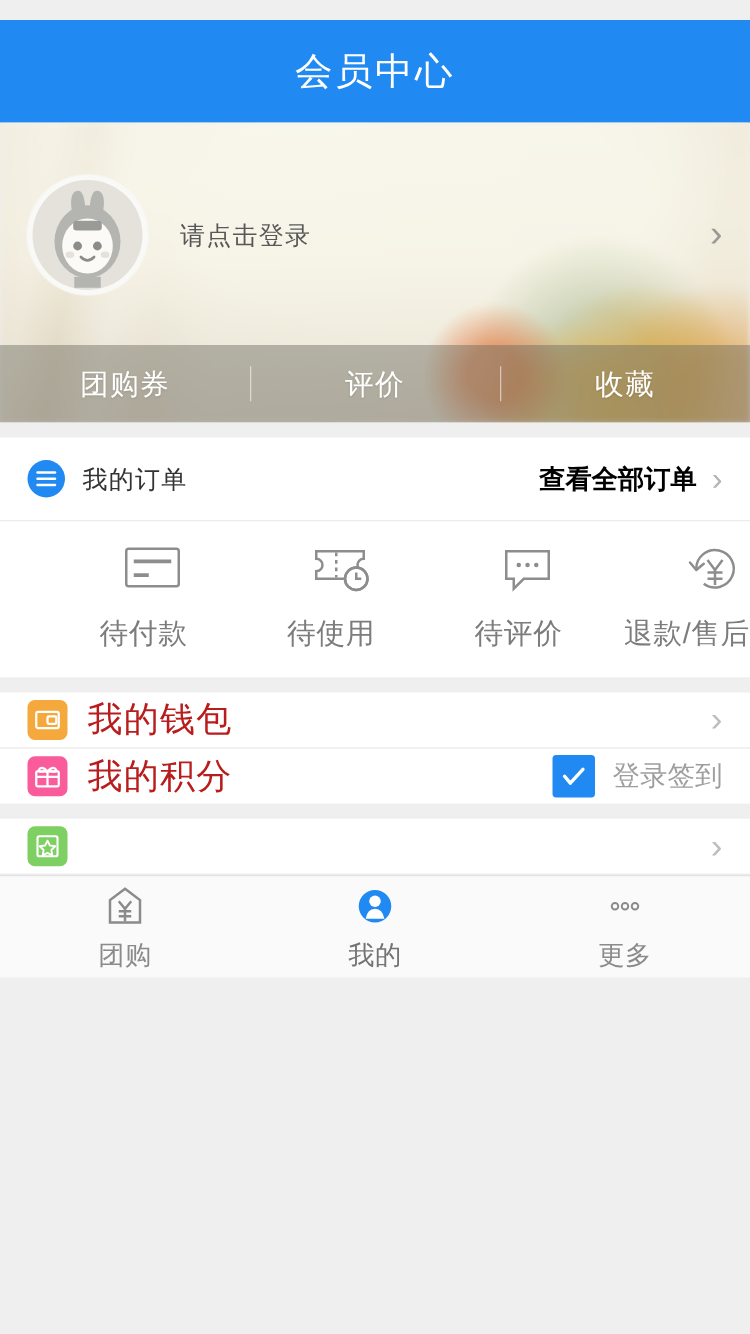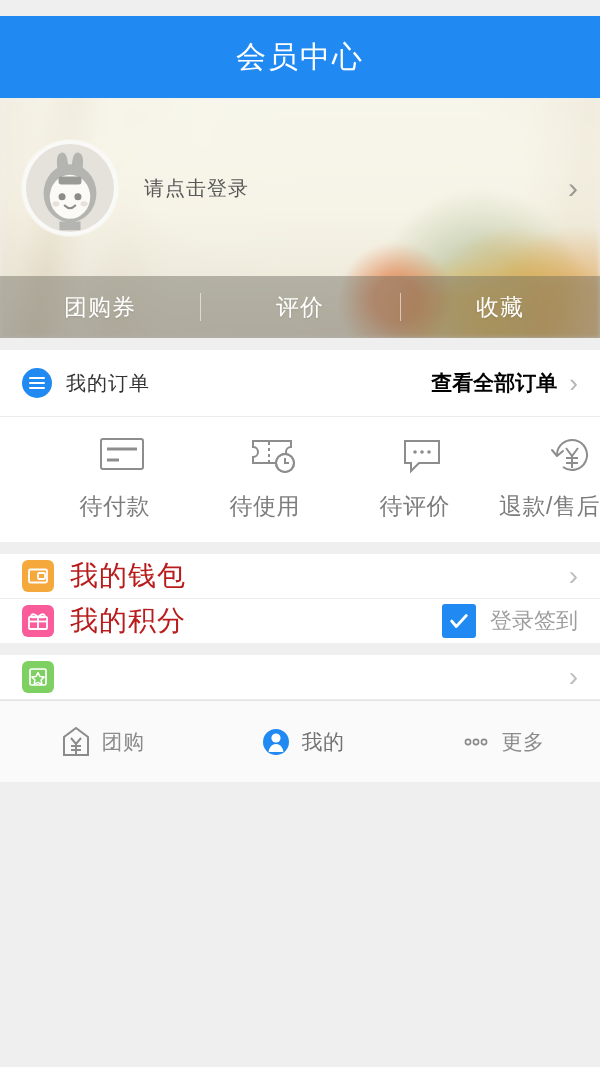--- a/index.html
+++ b/index.html
@@ -110,21 +110,21 @@
   .checkbox svg { width:22px; height:22px; }
   .checkin-label { margin-left:14px; font-size:22px; color:#9e9e9e; }
 
   .filler { flex:1; background:#efefef; }
 
   
   .tabbar {
     height:82px; background:#fafafa; border-top:1px solid #e2e2e2;
     display:flex; flex:none;
   }
-  .tab { flex:1; display:flex; flex-direction:row; align-items:center; justify-content:center; gap:6px; }
+  .tab { flex:1; display:flex; flex-direction:column; align-items:center; justify-content:center; gap:6px; }
   .tab-icon { width:40px; height:38px; color:#8b8b8b; }
   .tab-icon svg { width:100%; height:100%; display:block; }
   .tab-label { font-size:21px; color:#8b8b8b; letter-spacing:.5px; }
   .tab.active .tab-icon { color:#2089f2; }
   .tab.active .tab-label { color:#737373; }
 </style>
 </head>
 <body>
 
 <div class="phone">

